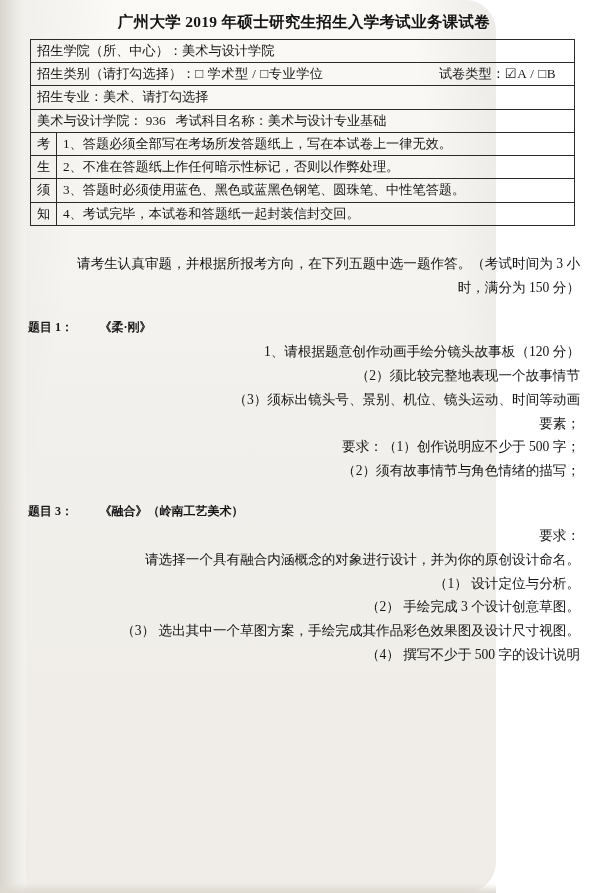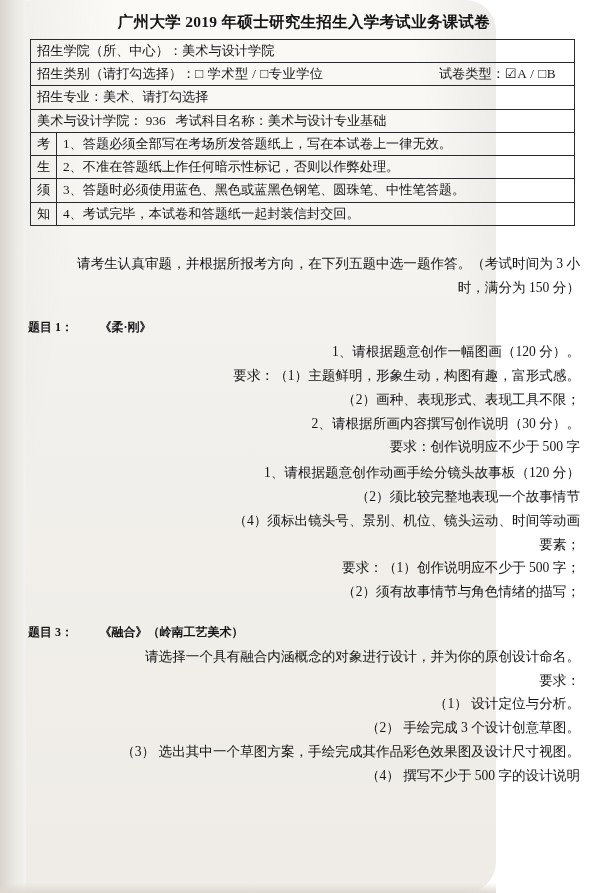--- a/index.html
+++ b/index.html
@@ -175,43 +175,36 @@
       </tbody>
     </table>
 
     <div class="body-text">
 
       <p class="indent2">请考生认真审题，并根据所报考方向，在下列五题中选一题作答。（考试时间为 3 小时，满分为 150 分）</p>
 
       <div class="sec-title">
         <span>题目 1：</span><span class="sep"></span><span>《柔·刚》</span>
       </div>
-      <div class="para-block">
-        <p class="line lv1">1、请根据题意创作一幅图画（120 分）。</p>
-        <p class="line lv2">要求：（1）主题鲜明，形象生动，构图有趣，富形式感。</p>
-        <p class="line lv3">（2）画种、表现形式、表现工具不限；</p>
-        <p class="line lv1">2、请根据所画内容撰写创作说明（30 分）。</p>
-        <p class="line lv2">要求：创作说明应不少于 500 字</p>
-      </div>
 
       <div class="para-block">
         <p class="line lv1">1、请根据题意创作动画手绘分镜头故事板（120 分）</p>
         <p class="line lv3">（2）须比较完整地表现一个故事情节</p>
-        <p class="line lv3">（4）须标出镜头号、景别、机位、镜头运动、时间等动画</p>
+        <p class="line lv3">（3）须标出镜头号、景别、机位、镜头运动、时间等动画</p>
         <p class="line lv4">要素；</p>
         <p class="line lv2">要求：（1）创作说明应不少于 500 字；</p>
         <p class="line lv3">（2）须有故事情节与角色情绪的描写；</p>
       </div>
 
       <div class="sec-title">
         <span>题目 3：</span><span class="sep"></span><span>《融合》（岭南工艺美术）</span>
       </div>
       <div class="para-block">
+        <p class="line lv2">要求：</p>
         <p class="line lv1">请选择一个具有融合内涵概念的对象进行设计，并为你的原创设计命名。</p>
-        <p class="line lv2">要求：</p>
         <p class="line lv3">（1） 设计定位与分析。</p>
         <p class="line lv3">（2） 手绘完成 3 个设计创意草图。</p>
         <p class="line lv3">（3） 选出其中一个草图方案，手绘完成其作品彩色效果图及设计尺寸视图。</p>
         <p class="line lv3">（4） 撰写不少于 500 字的设计说明</p>
 
       </div>
 
     </div>
   </div>
 

